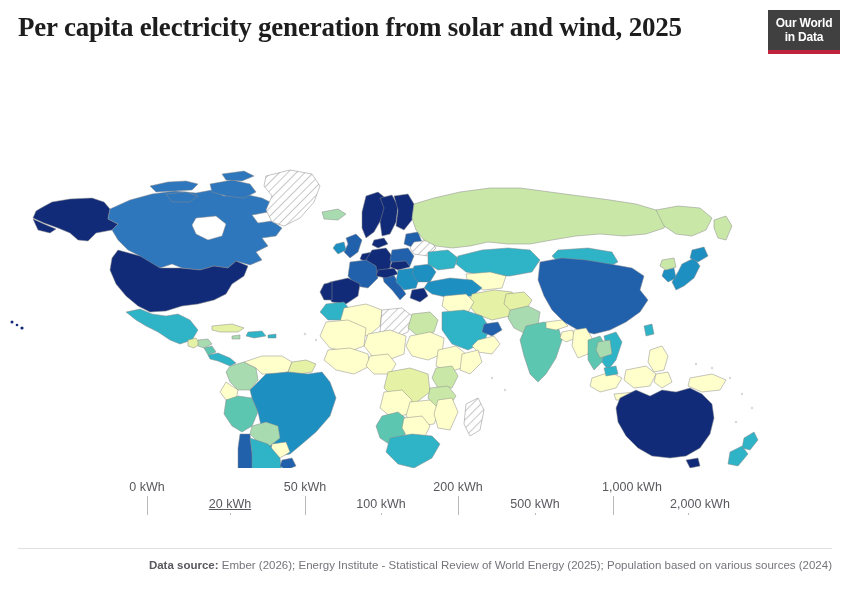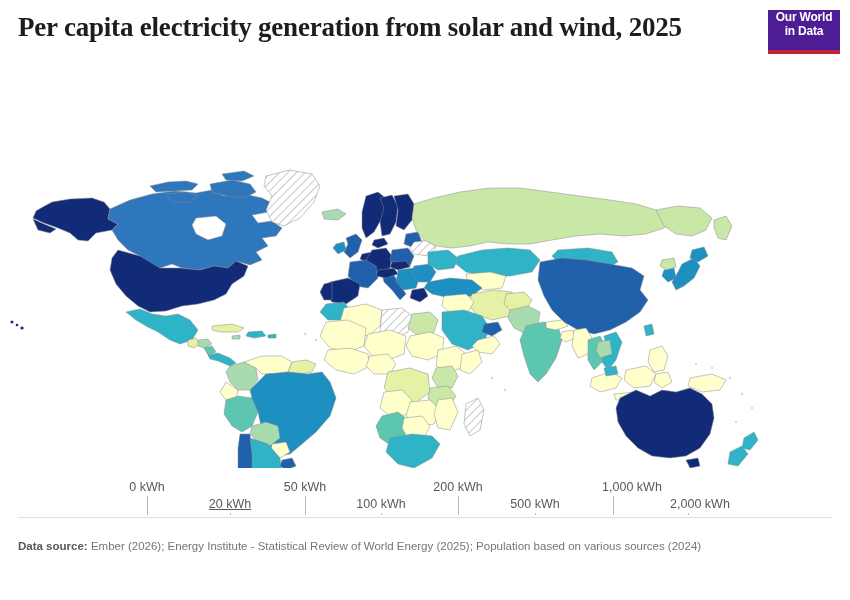--- a/index.html
+++ b/index.html
@@ -41,27 +41,27 @@
     line-height: 17px;
   }
 
   
   #owid-logo {
     position: absolute;
     right: 10px;
     top: 10px;
     width: 72px;
     height: 44px;
-    background: #4c1d95;
+    background: #404040;
     border-bottom: 4px solid #c0233c;
     box-sizing: border-box;
     display: flex;
     flex-direction: column;
     align-items: center;
-    justify-content: flex-start;
+    justify-content: center;
     padding-bottom: 1px;
   }
   #owid-logo span {
     display: block;
     color: #ffffff;
     font-family: "Liberation Sans", sans-serif;
     font-size: 12px;
     font-weight: 700;
     line-height: 14px;
     letter-spacing: -0.2px;
@@ -97,24 +97,25 @@
   .legend-tick {
     position: absolute;
     width: 1px;
     background: #b9b9b9;
   }
 
   
   #footer {
     position: absolute;
     left: 18px;
-    top: 517px;
+    top: 548px;
     right: 18px;
     border-top: 1px solid #e0e0e0;
-    padding-top: 20px;
+    padding-top: 8px;
+    text-align: right;
   }
   .footer-line {
     font-size: 11.5px;
     color: #74747c;
     line-height: 16px;
     white-space: nowrap;
   }
   .footer-strong {
     font-weight: 700;
     color: #58585e;

